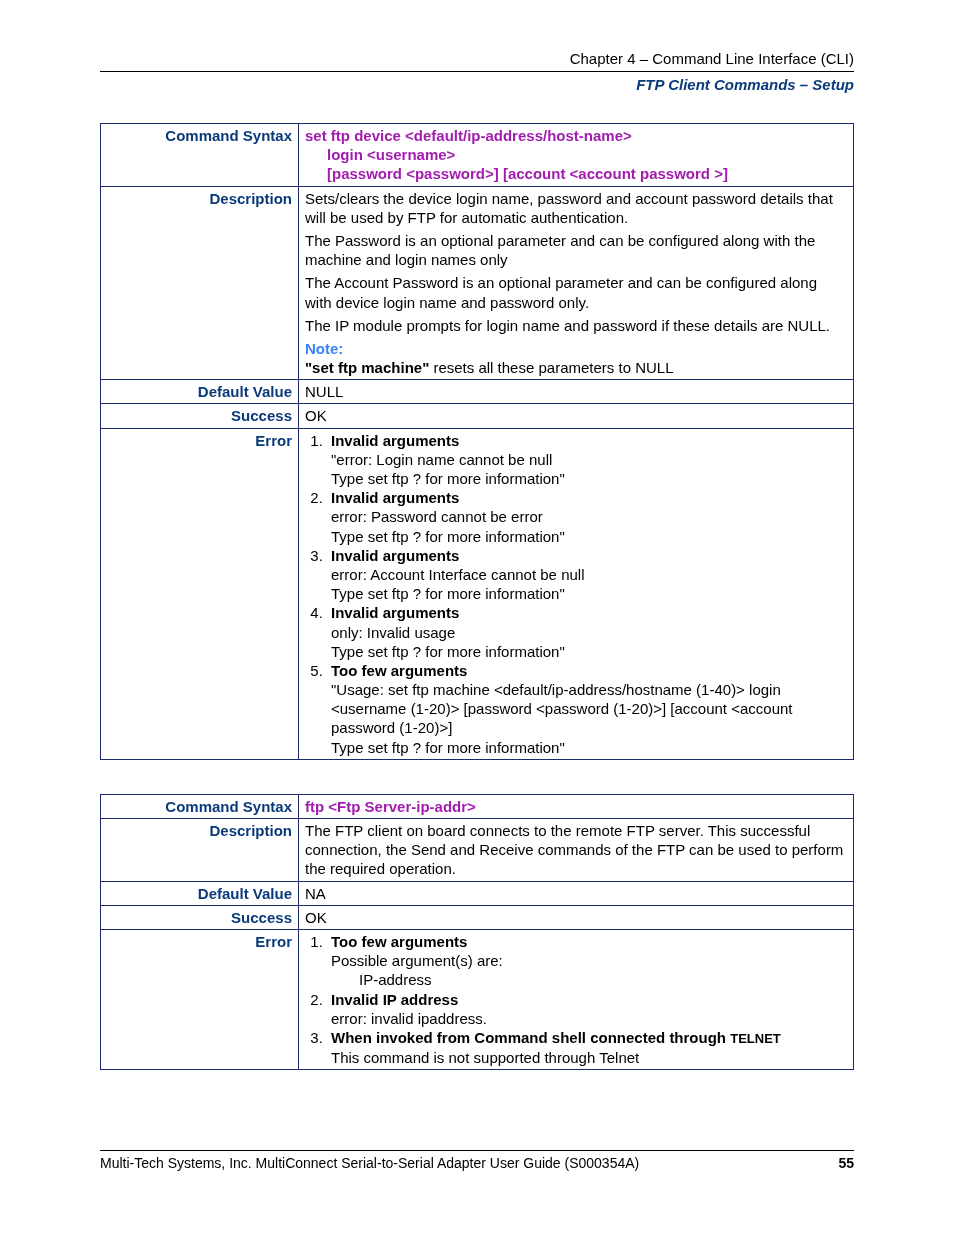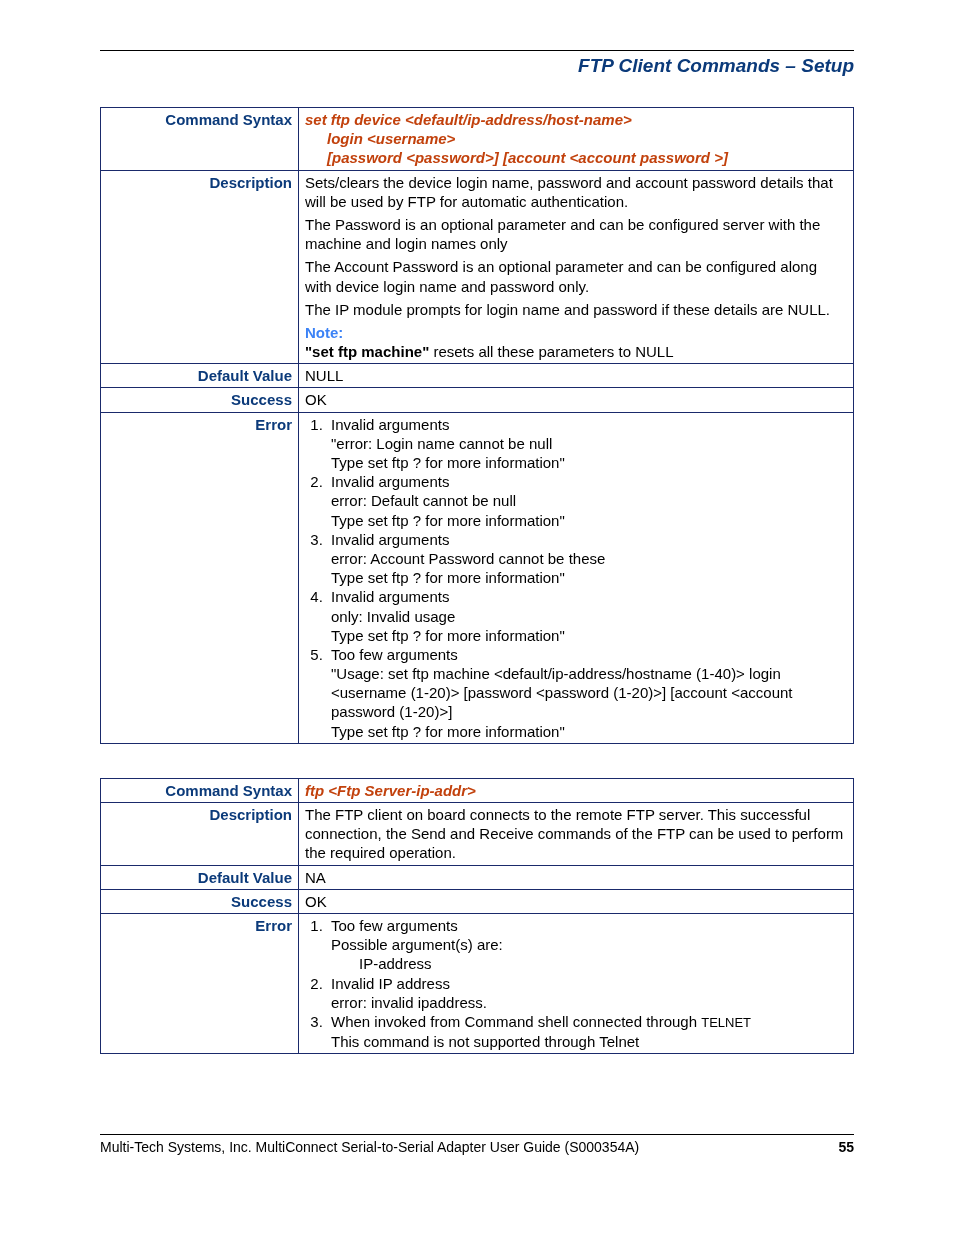--- a/index.html
+++ b/index.html
@@ -19,21 +19,21 @@
     font-size: 15px;
     padding-bottom: 4px;
   }
   .header-rule {
     border: none;
     border-top: 1px solid #000;
     margin: 0 0 4px 0;
   }
   .subheader {
     text-align: right;
-    font-size: 19px;
+    font-size: 15px;
     font-weight: bold;
     font-style: italic;
     color: #0b3a7a;
     margin-bottom: 30px;
   }
   h1.title {
     font-family: "Book Antiqua", Palatino, Georgia, serif;
     color: #0b3a7a;
     font-weight: bold;
     font-size: 28px;
@@ -51,39 +51,38 @@
     padding: 2px 6px 2px 6px;
     line-height: 1.28;
   }
   td.label {
     width: 185px;
     color: #0b3a7a;
     font-weight: bold;
     text-align: right;
   }
   .syntax {
-    color: #c2410c;
-    font-weight: bold;
-    font-style: italic;
+    color: #a21caf;
+    font-weight: bold;
   }
   .indent1 { padding-left: 22px; }
   .note-label {
     color: #3b82f6;
     font-weight: bold;
   }
   ol.errlist {
     margin: 0;
     padding-left: 22px;
   }
   ol.errlist > li {
     margin: 0;
     padding-left: 4px;
   }
   ol.errlist > li .lihead {
-    font-weight: normal;
+    font-weight: bold;
   }
   .li-sub {
     font-weight: normal;
   }
   .li-sub-indent {
     padding-left: 28px;
   }
   .footer-rule {
     border: none;
     border-top: 1px solid #000;
@@ -95,40 +94,41 @@
     font-size: 14px;
   }
   .footer .pagenum { font-weight: bold; }
   .caps { font-family: Arial, sans-serif; }
 </style>
 </head>
 <body>
 
 <div class="page">
 
+  <div class="header-right">Chapter 4 – Command Line Interface (CLI)</div>
   <hr class="header-rule">
   <div class="subheader">FTP Client Commands – Setup</div>
 
 
   <table class="cmd">
     <tbody>
         <tr>
       <td class="label">Command Syntax</td>
       <td>
         <div class="syntax">set ftp device &lt;default/ip-address/host-name&gt;</div>
         <div class="syntax indent1">login &lt;username&gt;</div>
         <div class="syntax indent1">[password &lt;password&gt;] [account &lt;account password &gt;]</div>
       </td>
     </tr>
     <tr>
       <td class="label">Description</td>
       <td>
         <div>Sets/clears the device login name, password and account password details that will be used by FTP for automatic authentication.</div>
         <div style="height:4px"></div>
-        <div>The Password is an optional parameter and can be configured server with the machine and login names only</div>
+        <div>The Password is an optional parameter and can be configured along with the machine and login names only</div>
         <div style="height:4px"></div>
         <div>The Account Password is an optional parameter and can be configured along with device login name and password only.</div>
         <div style="height:4px"></div>
         <div>The IP module prompts for login name and password if these details are NULL.</div>
         <div style="height:4px"></div>
         <div class="note-label">Note:</div>
         <div><b>"set ftp machine"</b><span> resets all these parameters to NULL</span></div>
       </td>
     </tr>
     <tr>
@@ -143,26 +143,26 @@
       <td class="label">Error</td>
       <td>
         <ol class="errlist">
           <li>
             <span class="lihead">Invalid arguments</span>
             <div class="li-sub">"error: Login name cannot be null</div>
             <div class="li-sub">Type set ftp ? for more information"</div>
           </li>
           <li>
             <span class="lihead">Invalid arguments</span>
-            <div class="li-sub">error: Default cannot be null</div>
-            <div class="li-sub">Type set ftp ? for more information"</div>
-          </li>
-          <li>
-            <span class="lihead">Invalid arguments</span>
-            <div class="li-sub">error: Account Password cannot be these</div>
+            <div class="li-sub">error: Password cannot be error</div>
+            <div class="li-sub">Type set ftp ? for more information"</div>
+          </li>
+          <li>
+            <span class="lihead">Invalid arguments</span>
+            <div class="li-sub">error: Account Interface cannot be null</div>
             <div class="li-sub">Type set ftp ? for more information"</div>
           </li>
           <li>
             <span class="lihead">Invalid arguments</span>
             <div class="li-sub">only: Invalid usage</div>
             <div class="li-sub">Type set ftp ? for more information"</div>
           </li>
           <li>
             <span class="lihead">Too few arguments</span>
             <div class="li-sub">"Usage: set ftp machine &lt;default/ip-address/hostname (1-40)&gt; login &lt;username (1-20)&gt; [password &lt;password (1-20)&gt;] [account &lt;account password (1-20)&gt;]</div>

